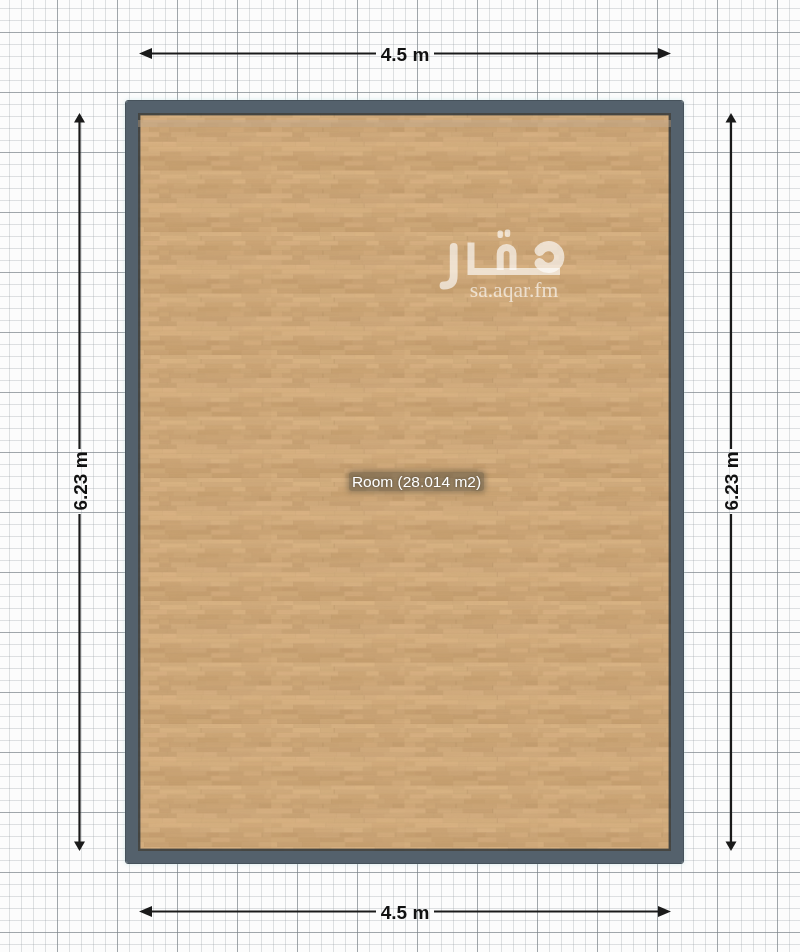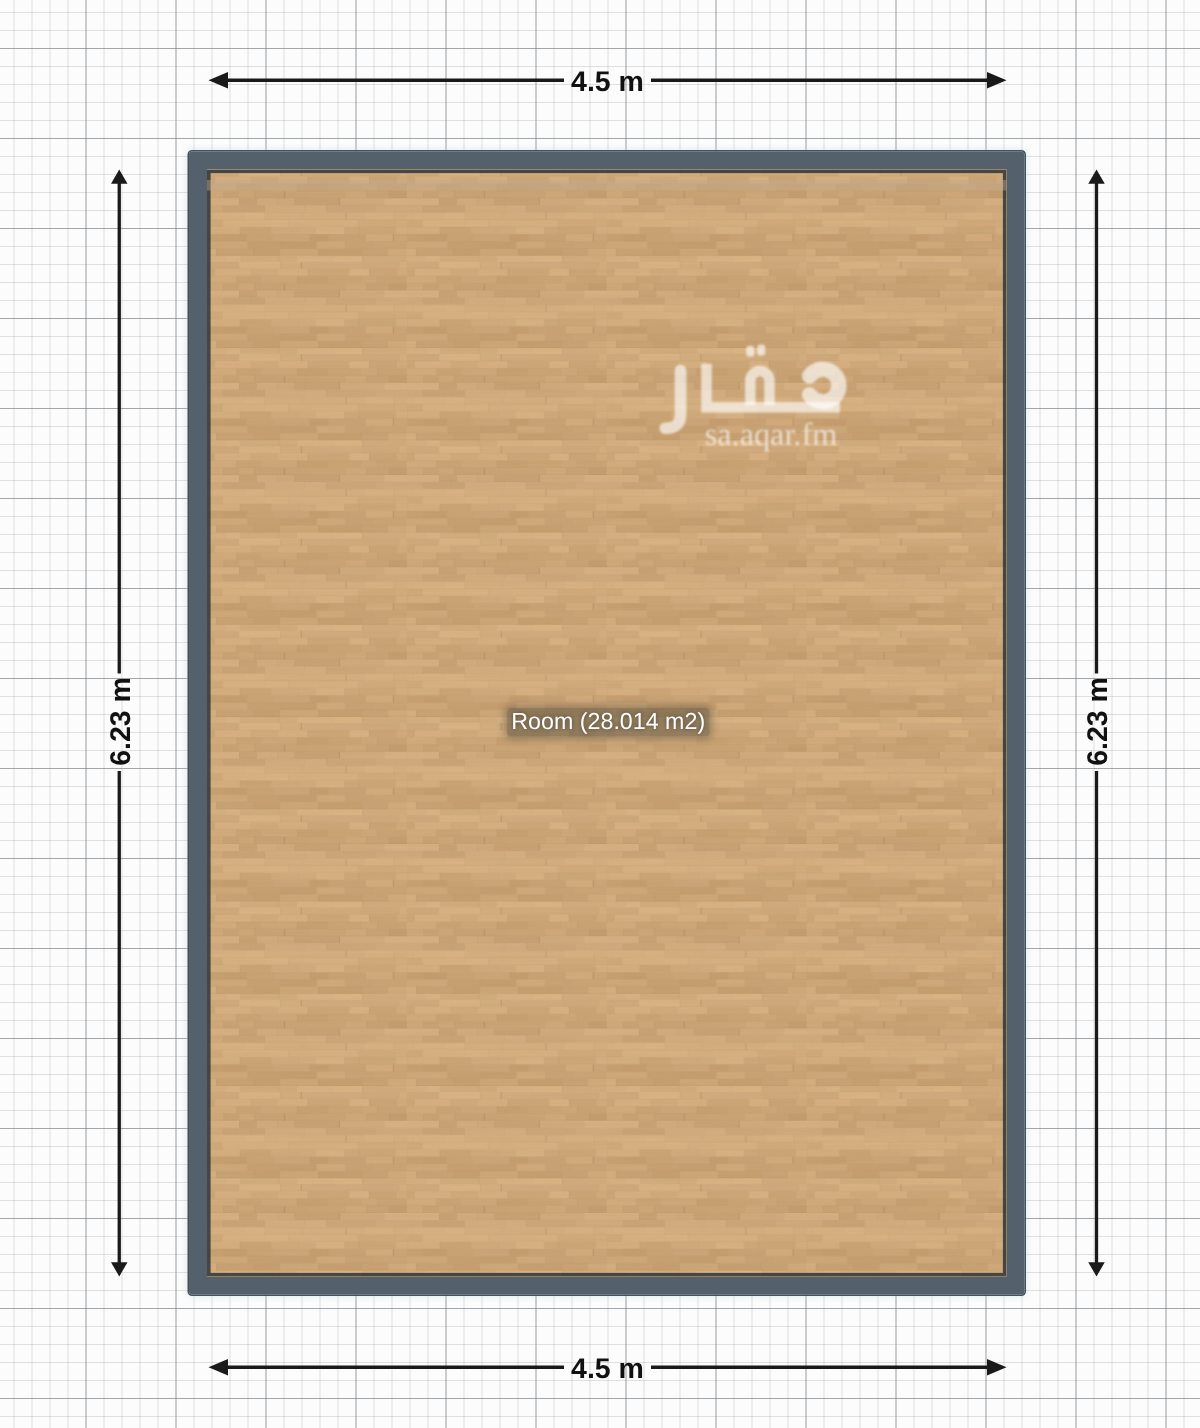--- a/index.html
+++ b/index.html
@@ -13,21 +13,21 @@
       linear-gradient(to bottom, rgba(150,158,163,0.30) 0 1px, transparent 1px);
     background-size:60px 100%,100% 60px,12px 100%,100% 12px;
     background-position:57px 0,0 32px,9px 0,0 8px;
   }
   .wall{position:absolute;left:126px;top:101px;width:557px;height:762px;
     box-sizing:border-box;border:12px solid #54616c;border-radius:2px;
     outline:1px solid #46525b;
     box-shadow:0 0 5px 1px rgba(172,216,220,0.45);
     background:#cfa87b;}
   .floorwrap{position:absolute;left:0;top:0;width:533px;height:738px;box-shadow:inset 0 0 0 2px rgba(42,52,58,0.5);}
-  .roomlabel{position:absolute;left:1px;width:533px;text-align:center;
+  .roomlabel{position:absolute;left:12px;width:533px;text-align:center;
     top:360px;color:#fff;font-size:15.5px;}
   .badge{background:rgba(88,80,64,0.50);border-radius:3px;padding:1px 3px;
     box-shadow:0 0 5px 2px rgba(88,80,64,0.42);
     text-shadow:0 0 3px rgba(70,64,50,0.9);}
   .dims{position:absolute;left:0;top:0;}
   .dimtext{font-family:"Liberation Sans",sans-serif;font-weight:bold;font-size:19px;fill:#111;}
 </style>
 </head>
 <body>
 <div class="stage">

